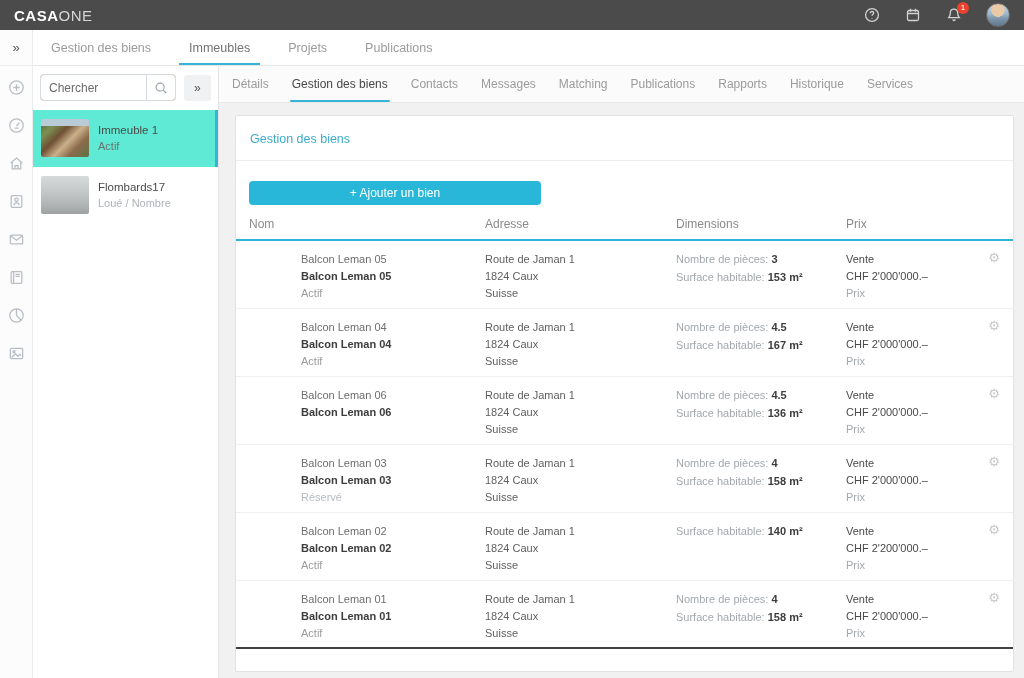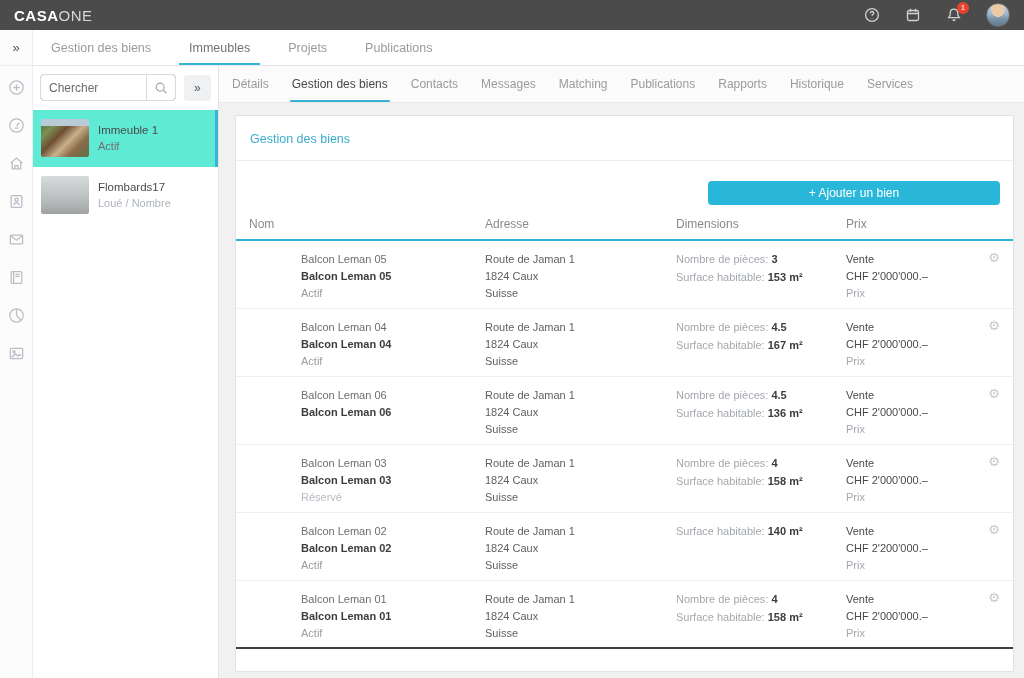--- a/index.html
+++ b/index.html
@@ -68,21 +68,21 @@
   
   .main { flex:1; display:flex; flex-direction:column; min-width:0; background:#f1f1f1; }
   .tabbar { height:37px; background:#fbfbfb; border-bottom:1px solid #e9e9e9; display:flex; align-items:stretch; gap:23px; padding-left:13px; flex:0 0 auto; }
   .dtab { position:relative; display:flex; align-items:center; font-size:12px; color:#9b9b9b; cursor:pointer; }
   .dtab.active { color:#474747; }
   .dtab.active::after { content:""; position:absolute; left:-2px; right:-2px; bottom:0; height:2px; background:#35b4d6; border-radius:1px; }
 
   .card { margin:12px 10px 6px 16px; background:#fff; border:1px solid #e2e2e2; border-radius:2px; flex:1; display:flex; flex-direction:column; overflow:hidden; }
   .card-header { padding:13px 14px; border-bottom:1px solid #ececec; }
   .card-title { color:#3caccc; font-size:12.5px; }
-  .toolbar { padding:20px 13px 12px 13px; display:flex; justify-content:flex-end; }
+  .toolbar { padding:20px 13px 12px 13px; display:flex; }
   .add-btn { width:292px; height:24px; background:#29b7d9; color:#fff; border:none; border-radius:4px; font-size:12px; font-family:inherit; cursor:pointer; }
 
   .thead { display:grid; grid-template-columns:236px 191px 170px 1fr 20px; padding:0 13px 8px 13px; border-bottom:2px solid #2fb5d7; color:#8a8a8a; font-size:12px; }
   .trow { display:grid; grid-template-columns:52px 184px 191px 170px 1fr 20px; padding:10px 13px 0 13px; height:68px; border-bottom:1px solid #f0f0f0; font-size:11px; }
   .trow:last-of-type { border-bottom:2px solid #404040; }
   .row-thumb { width:50px; height:50px; border-radius:2px; background:
       radial-gradient(circle at 32% 68%, rgba(238,219,186,.95) 0 14%, transparent 34%),
       linear-gradient(150deg,#4f3a27 0%,#7c5b3c 30%,#a8835c 52%,#c7a87f 66%,#6e4f33 88%,#3f2e1e 100%); }
   .row-thumb.faded { opacity:.42; filter:saturate(.7) brightness(1.15); }
   .cell-name div { line-height:1.55; }

